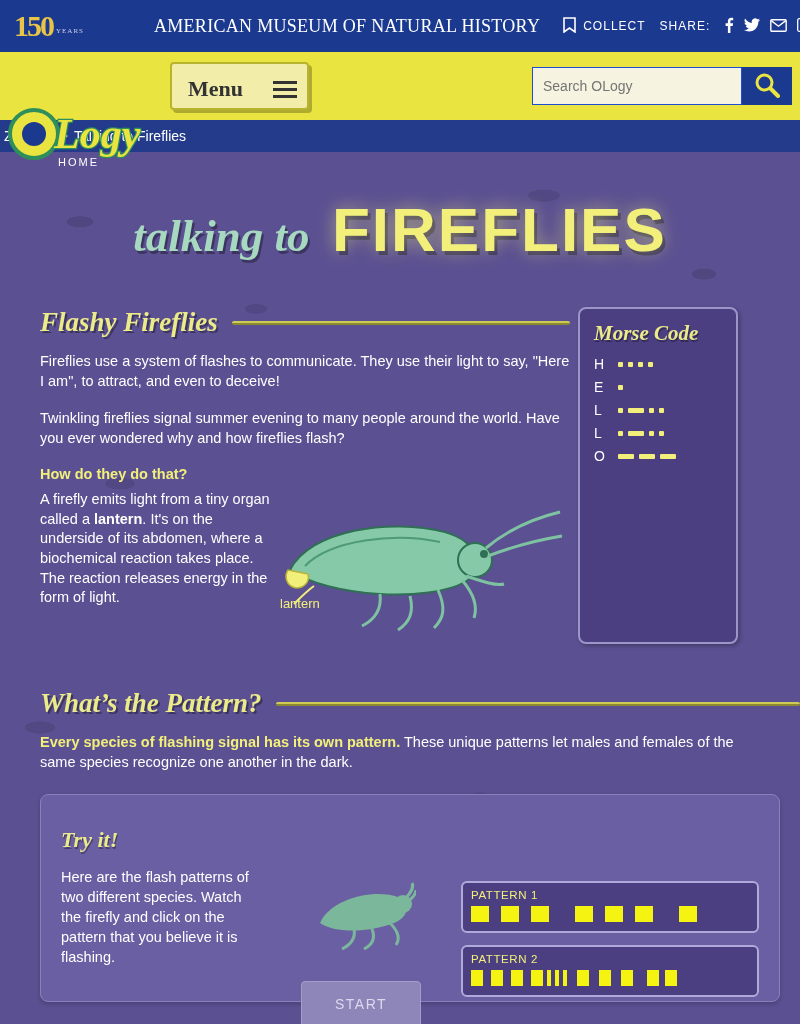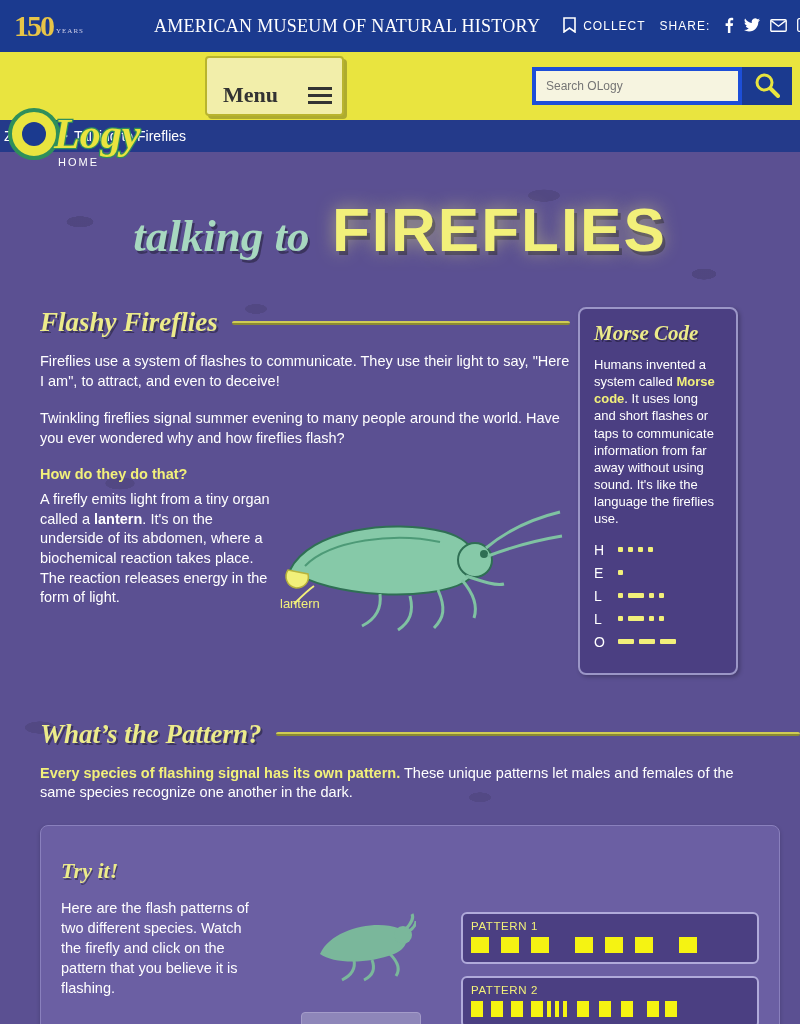--- a/index.html
+++ b/index.html
@@ -69,42 +69,41 @@
     left: 8px; top: 50px;
     width: 155px; height: 90px;
     z-index: 30;
   }
   .ology-logo svg { display: block; }
 
   .menu-btn {
     background: #f2eeaa;
     border: 2px solid #b9b42e;
     border-radius: 4px;
-    padding: 24px 10px 6px 16px;
+    padding: 12px 10px 6px 16px;
     display: flex; align-items: center; gap: 30px;
     box-shadow: 3px 3px 0 rgba(0,0,0,0.25);
     cursor: pointer;
-    margin-left: 35px;
   }
   .menu-btn .label {
     font-size: 22px; font-weight: bold; color: #333333;
     font-family: "Liberation Serif", serif;
   }
   .hamburger { display: flex; flex-direction: column; gap: 4px; }
   .hamburger i { display: block; width: 24px; height: 3px; background: #333333; }
 
   .search-wrap {
     margin-left: auto;
     display: flex; align-items: stretch; margin-right: 8px;
   }
   .search-input {
     width: 210px; height: 38px;
-    border: 4px solid #1d4ed8;
+    border: 1px solid #1d4ed8;
     background: #f6f4e0;
-    font-size: 12px; color: #555;
+    font-size: 14px; color: #555;
     padding: 0 10px;
     outline: none;
   }
   .search-btn {
     width: 50px; height: 38px;
     background: #1b3a8f;
     border: none;
     display: flex; align-items: center; justify-content: center;
     cursor: pointer;
   }
@@ -468,21 +467,20 @@
             <div style="position:absolute; left:10px; top:106px; color:#f2f07a; font-size:13px;">lantern</div>
             <svg style="position:absolute; left:22px; top:92px;" width="40" height="24" viewBox="0 0 40 24">
               <path d="M2 22 C10 14, 16 8, 22 4" fill="none" stroke="#f2f07a" stroke-width="2"></path>
             </svg>
           </div>
         </div>
       </div>
 
       <div class="morse">
         <h3>Morse Code</h3>
-        <p><span>Humans invented a system called </span><b>Morse code</b><span>. It uses long and short flashes or taps to communicate information from far away without using sound. It's like the language the fireflies use.</span></p>
         <div id="morse-rows">
               <div class="morse-row">
                 <span class="morse-letter">H</span>
                 <span class="morse-code">
                   <i class="dot"></i>
                   <i class="dot"></i>
                   <i class="dot"></i>
                   <i class="dot"></i>
                 </span>
               </div>

